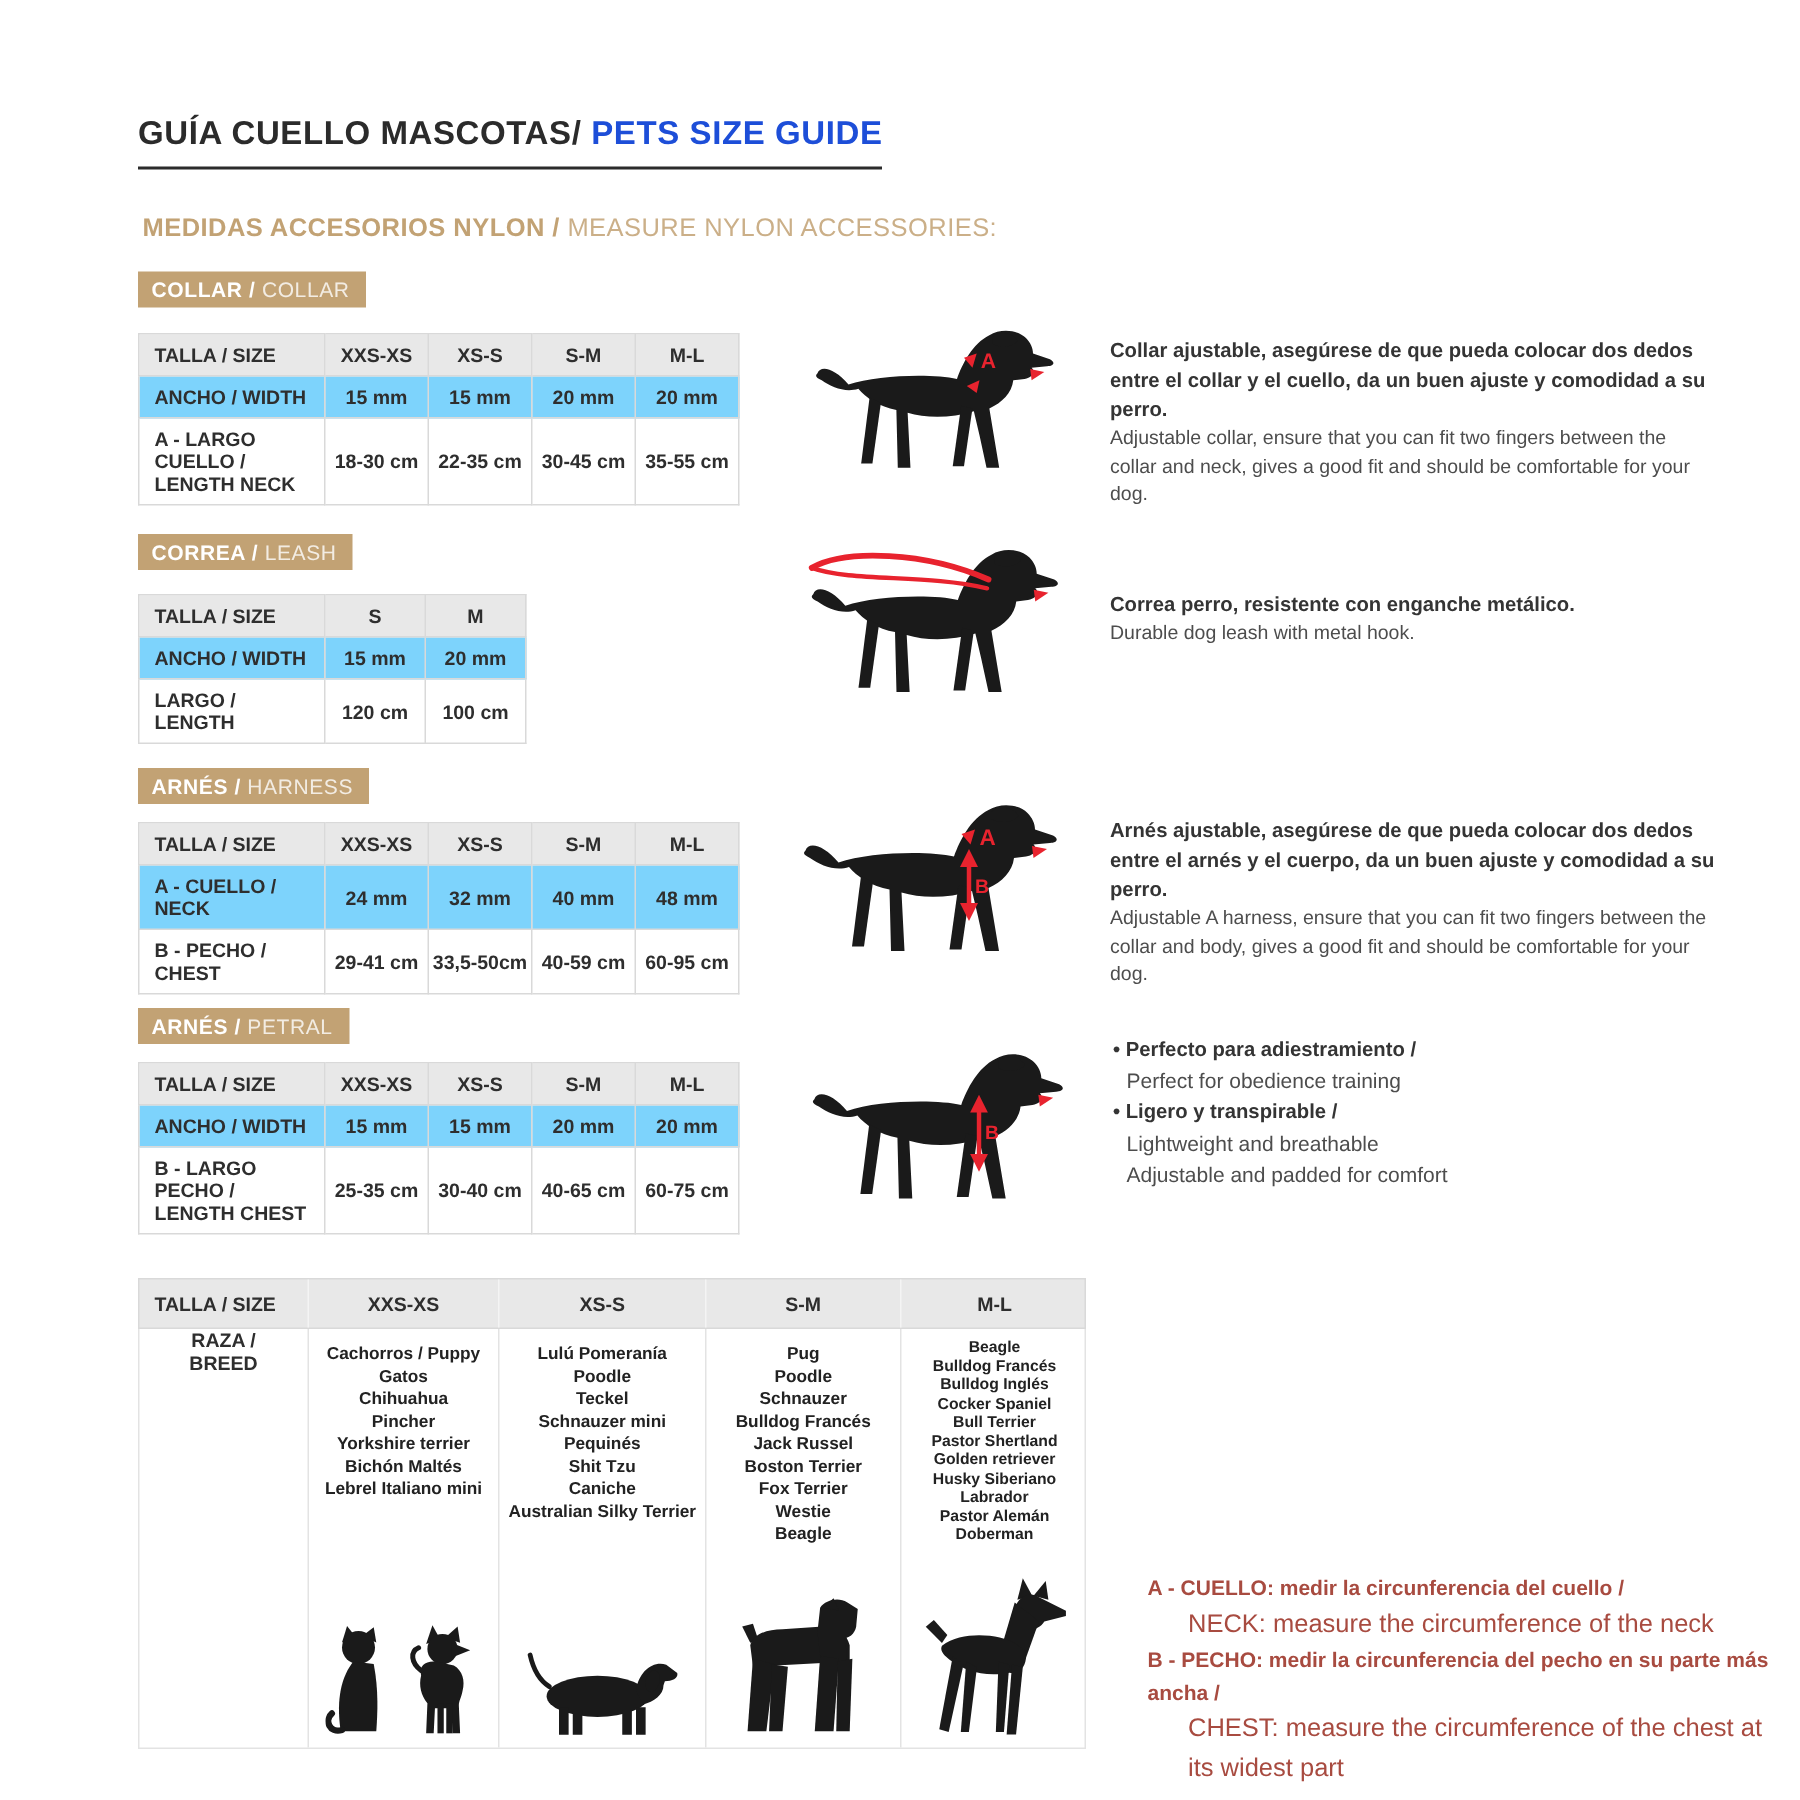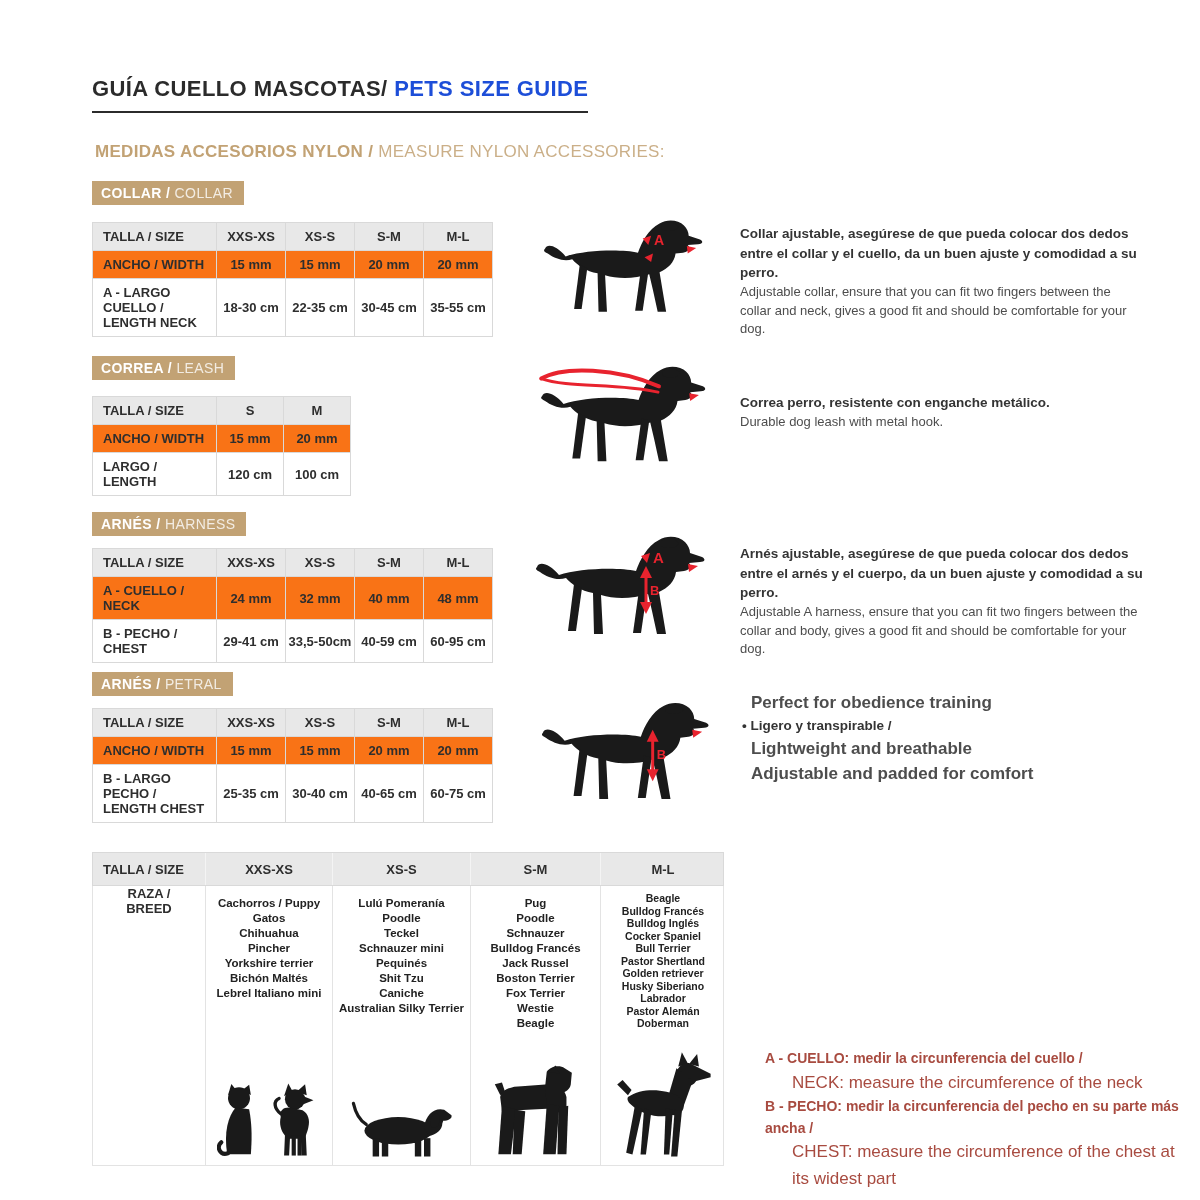--- a/index.html
+++ b/index.html
@@ -23,38 +23,38 @@
   #badge-correa  { top:356px; }
   #badge-harness { top:512px; }
   #badge-petral  { top:672px; }
 
   
   .spec { position:absolute; border-collapse:collapse; table-layout:fixed; font-size:13px;
           font-weight:700; color:#2e2e2e; background:#fff; }
   .spec td { border:1px solid #d9d9d9; text-align:center; padding:6px 2px; }
   .spec td:first-child { text-align:left; padding-left:10px; padding-right:4px; }
   tr.shade-light td { background:#e8e8e8; }
-  tr.shade-mid td   { background:#f97316; }
+  tr.shade-mid td   { background:#7dd3fc; }
   #collar-table  { left:92px; top:222px; width:400px; }
   #leash-table   { left:92px; top:396px; width:258px; }
   #harness-table { left:92px; top:548px; width:400px; }
   #petral-table  { left:92px; top:708px; width:400px; }
 
   
   .desc { position:absolute; left:740px; width:404px; line-height:1.45; }
   .desc .es { font-weight:700; font-size:13.5px; color:#343434; }
   .desc .en { font-weight:400; font-size:13px; color:#4d4d4d; }
   #collar-desc  { top:224px; }
   #leash-desc   { top:393px; }
   #harness-desc { top:544px; }
 
   .bullets { position:absolute; left:742px; top:690px; width:404px; line-height:1.5; }
   .bullet .es { font-weight:700; font-size:13.5px; color:#343434; }
   .bullet .es::before { content:"\2022  "; }
-  .bullet .en { font-weight:700; font-size:17px; color:#4d4d4d; padding-left:9px; }
+  .bullet .en { font-weight:400; font-size:14px; color:#4d4d4d; padding-left:9px; }
 
   
   .dog { position:absolute; }
   #dog-collar  { left:533px; top:216px; width:178px; height:108px; }
   #dog-leash   { left:533px; top:362px; width:178px; height:112px; }
   #dog-harness { left:528px; top:532px; width:182px; height:115px; }
   #dog-petral  { left:535px; top:698px; width:178px; height:114px; }
   .marker-letter { font-family:"Liberation Sans", sans-serif; font-weight:bold; }
 
   
@@ -271,20 +271,21 @@
     <use href="#dog-sil"></use>
     <g>
       <line x1="119" y1="40" x2="119" y2="76" stroke="#e8232e" stroke-width="3"></line>
       <polygon points="113,44 125,44 119,32" fill="#e8232e"></polygon>
       <polygon points="113,72 125,72 119,84" fill="#e8232e"></polygon>
       <text class="marker-letter" x="123" y="62" font-size="13" fill="#e8232e">B</text>
     </g>
   </svg>
   <div class="bullets">
     <div class="bullet">
+      <div class="es">Perfecto para adiestramiento /</div>
       <div class="en">Perfect for obedience training</div>
     </div>
     <div class="bullet">
       <div class="es">Ligero y transpirable /</div>
       <div class="en">Lightweight and breathable</div>
     </div>
     <div class="bullet">
       <div class="en">Adjustable and padded for comfort</div>
     </div>
   </div>

